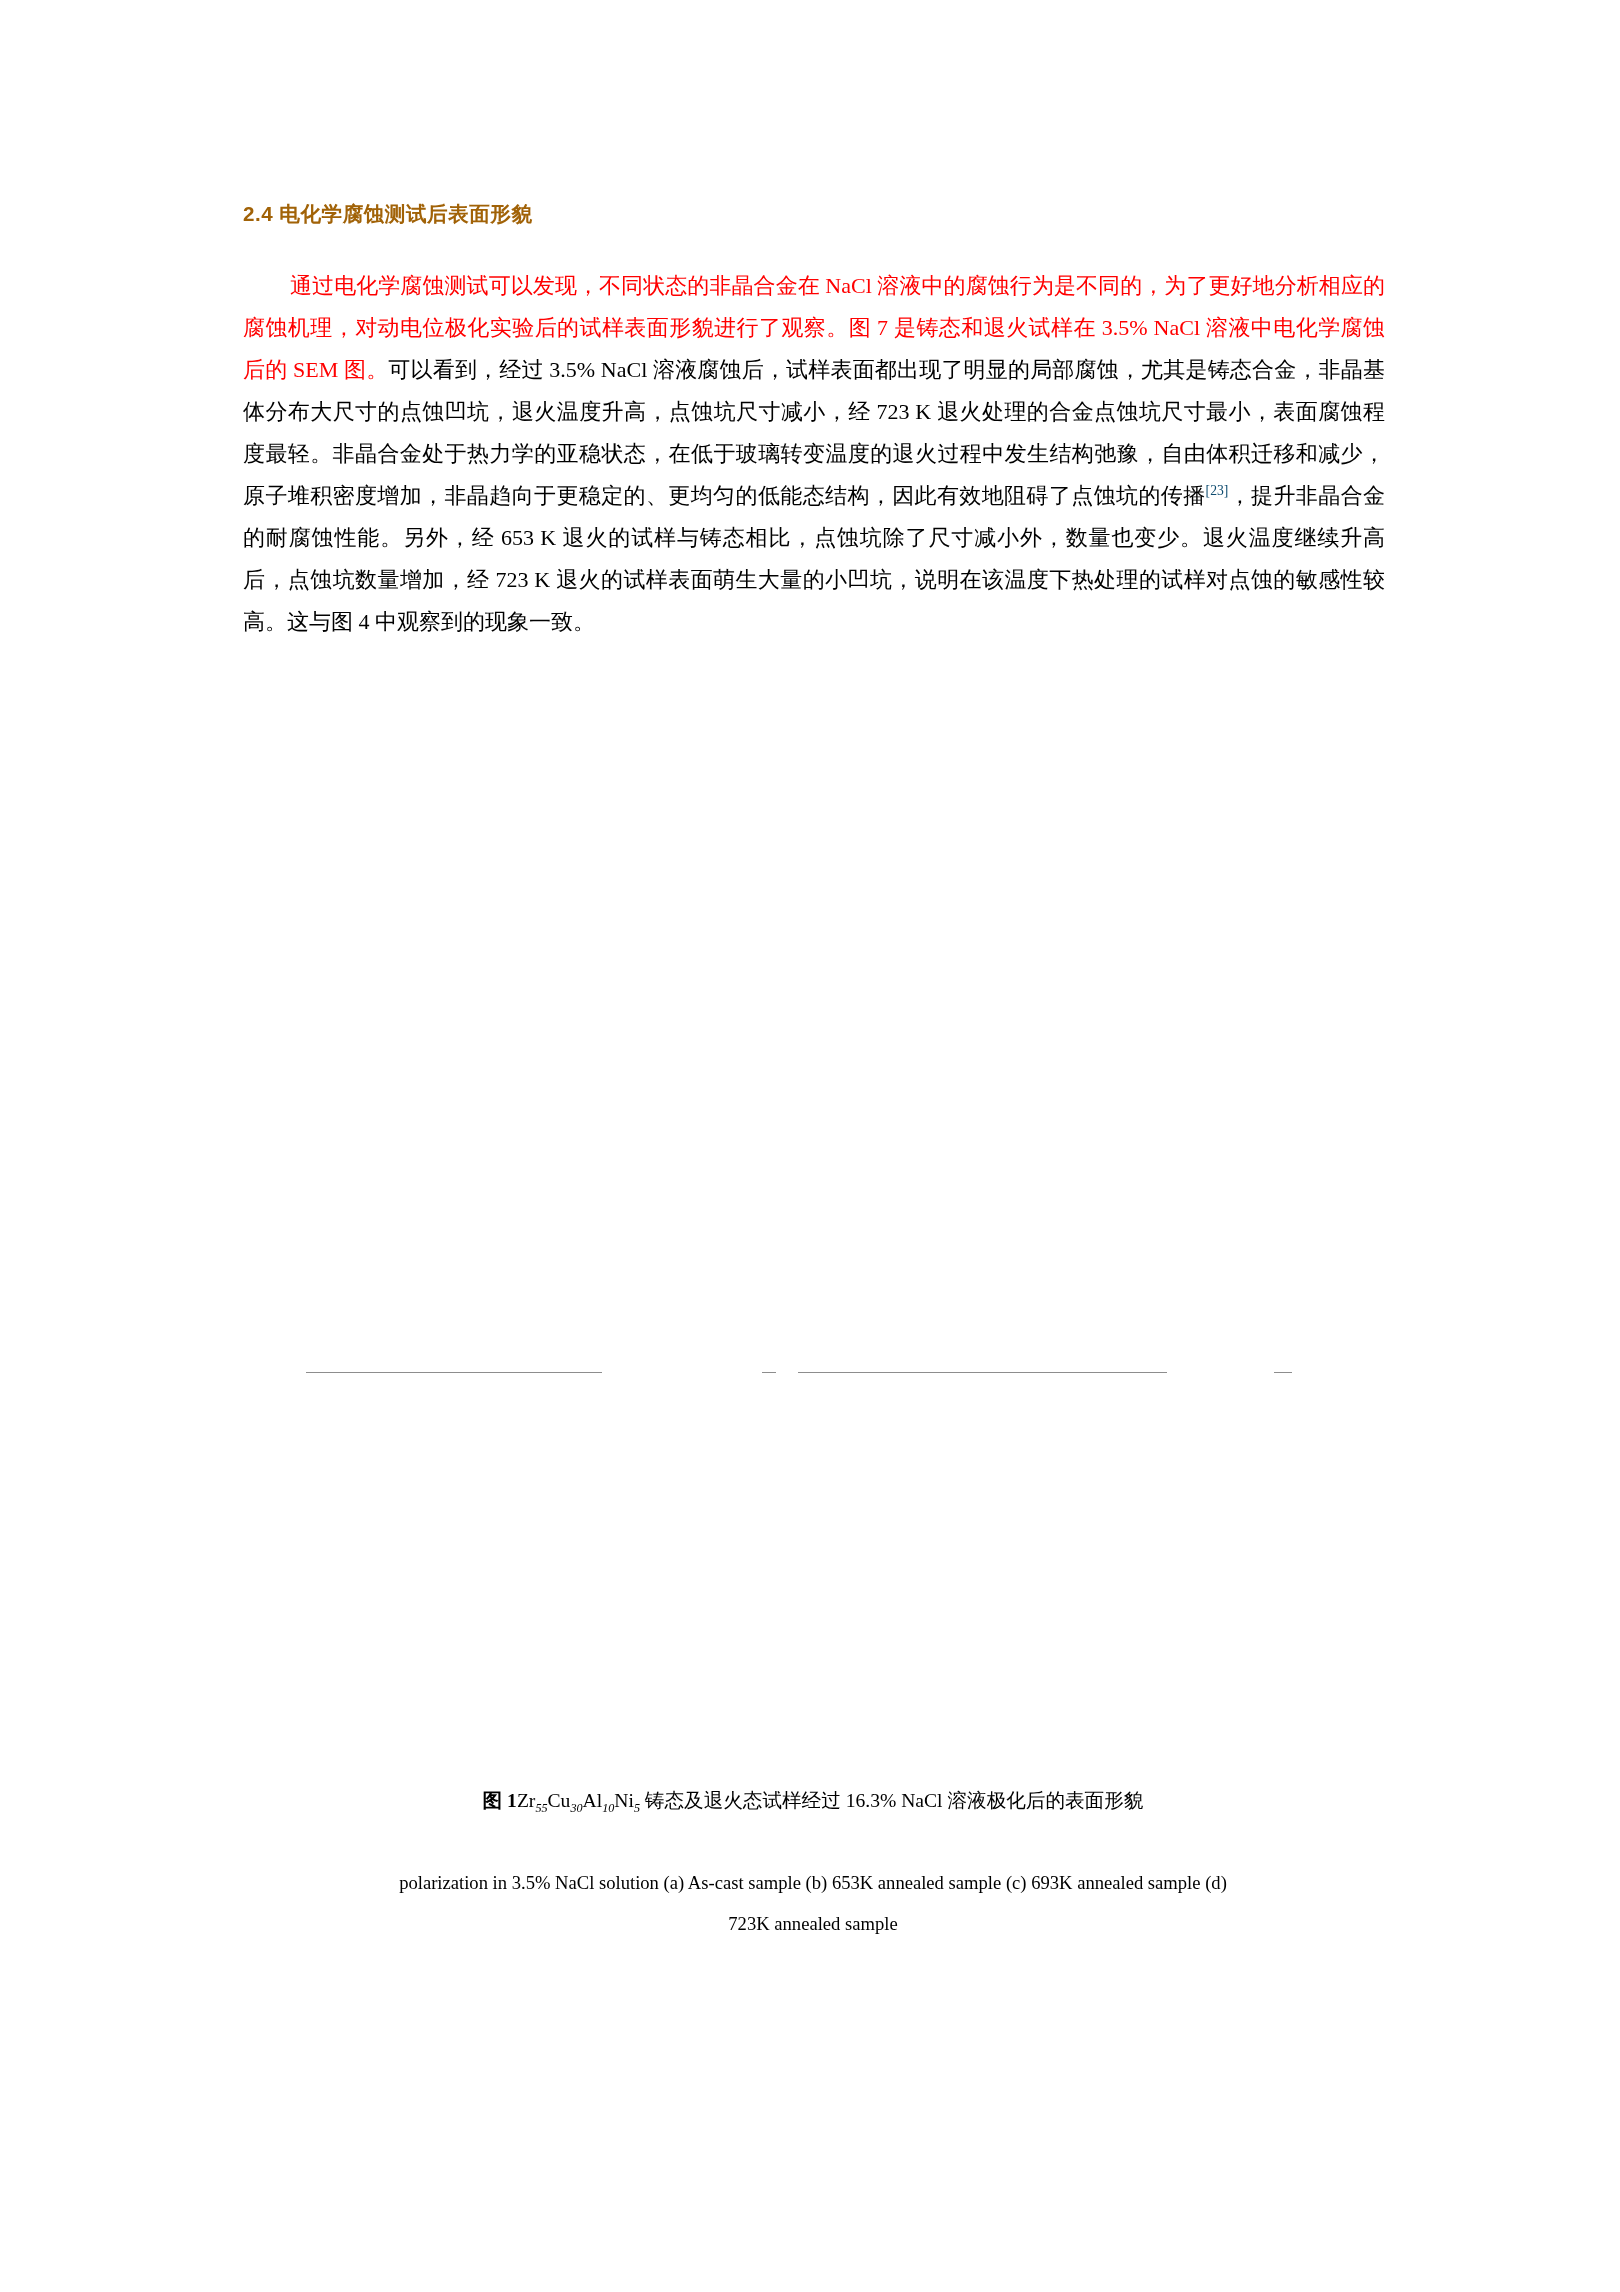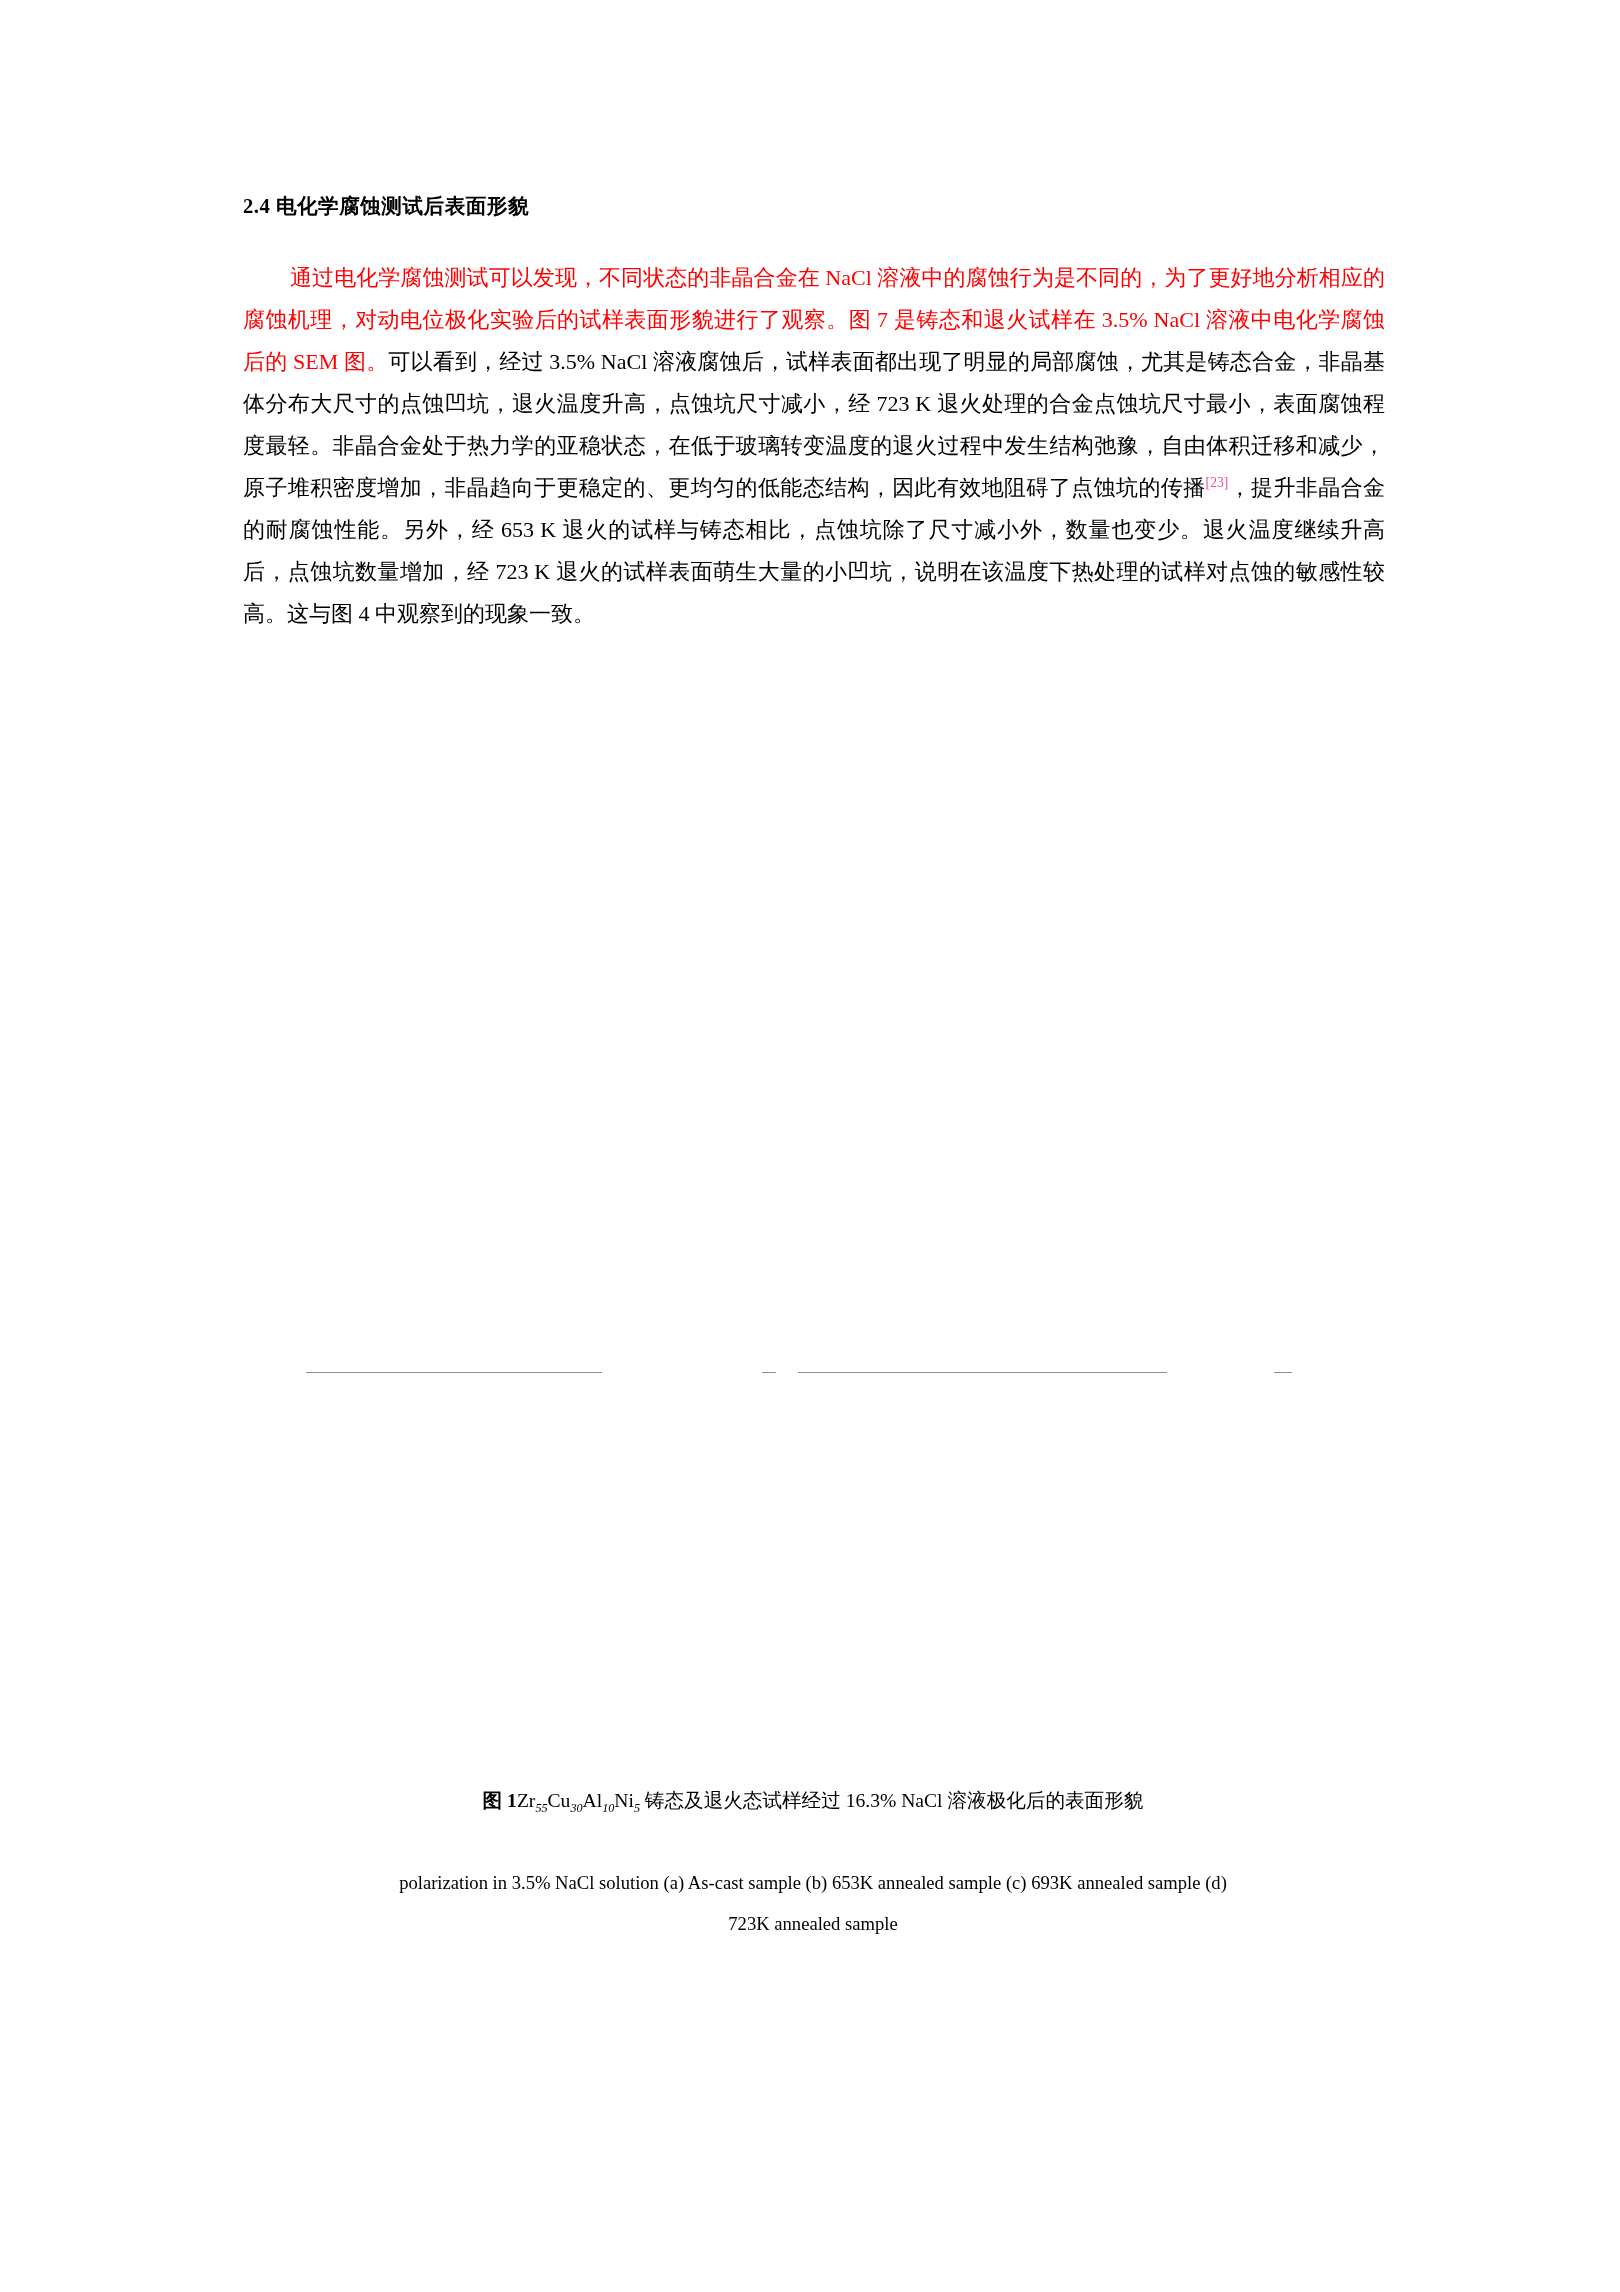--- a/index.html
+++ b/index.html
@@ -22,46 +22,46 @@
     background: #fff;
     overflow: hidden;
   }
   .content {
     position: absolute;
     left: 243px;
     top: 192px;
     width: 1142px;
   }
   .section-heading {
-    font-family: Liberation Serif, serif;
+    font-family: Liberation Sans, sans-serif;
     font-weight: bold;
     font-size: 20.6px;
     letter-spacing: 0.5px;
-    margin: 0 0 37px 0;
-    color: #000000;
+    margin: 8px 0 37px 0;
+    color: #a16207;
   }
   .para {
     font-size: 22px;
     line-height: 42px;
     text-align: justify;
     text-justify: inter-ideograph;
     margin: 0;
     text-indent: 47px;
   }
   .red {
     color: #ff0000;
   }
   sub {
     font-size: 0.62em;
     vertical-align: sub;
     line-height: 0;
     font-style: italic;
   }
   .ref-red {
-    color: #ec4899;
+    color: #0c4a6e;
     font-size: 0.62em;
     vertical-align: super;
     line-height: 0;
   }
 
   
   .figure-area {
     position: absolute;
     left: 243px;
     top: 882px;

